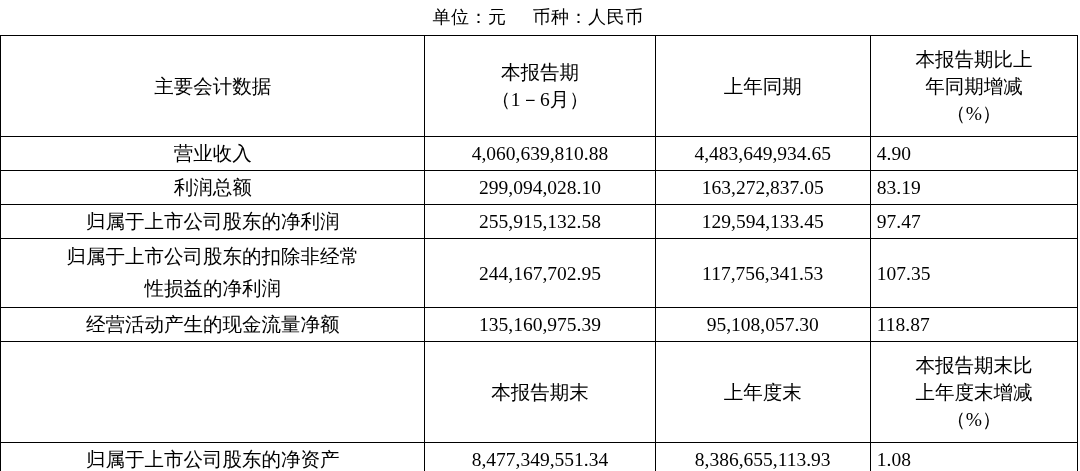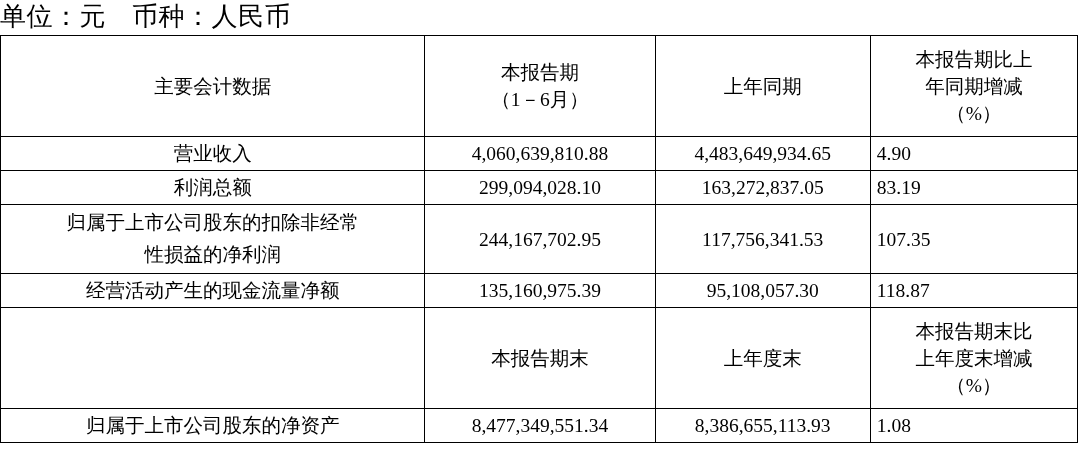--- a/index.html
+++ b/index.html
@@ -14,22 +14,22 @@
     color: #000000;
     overflow: hidden;
   }
   .page {
     position: relative;
     width: 1080px;
     height: 471px;
     box-sizing: border-box;
   }
   .unit-line {
-    text-align: left;
-    font-size: 26px;
+    text-align: center;
+    font-size: 18px;
     line-height: 30px;
     padding: 2px 4px 3px 0;
     letter-spacing: 0.5px;
     white-space: nowrap;
   }
   .unit-line .gap {
     display: inline-block;
     width: 26px;
   }
   table.fin {
@@ -119,20 +119,26 @@
         <td class="num-pct">4.90</td>
       </tr>
 
       <tr class="row-h">
         <td class="label-cell">利润总额</td>
         <td class="num">299,094,028.10</td>
         <td class="num">163,272,837.05</td>
         <td class="num-pct">83.19</td>
       </tr>
 
+      <tr class="row-h">
+        <td class="label-cell">归属于上市公司股东的净利润</td>
+        <td class="num">255,915,132.58</td>
+        <td class="num">129,594,133.45</td>
+        <td class="num-pct">97.47</td>
+      </tr>
 
       <tr class="row-h2">
         <td class="label-cell">
           <span class="two-line">归属于上市公司股东的扣除非经常</span>
           <span class="two-line">性损益的净利润</span>
         </td>
         <td class="num">244,167,702.95</td>
         <td class="num">117,756,341.53</td>
         <td class="num-pct">107.35</td>
       </tr>

